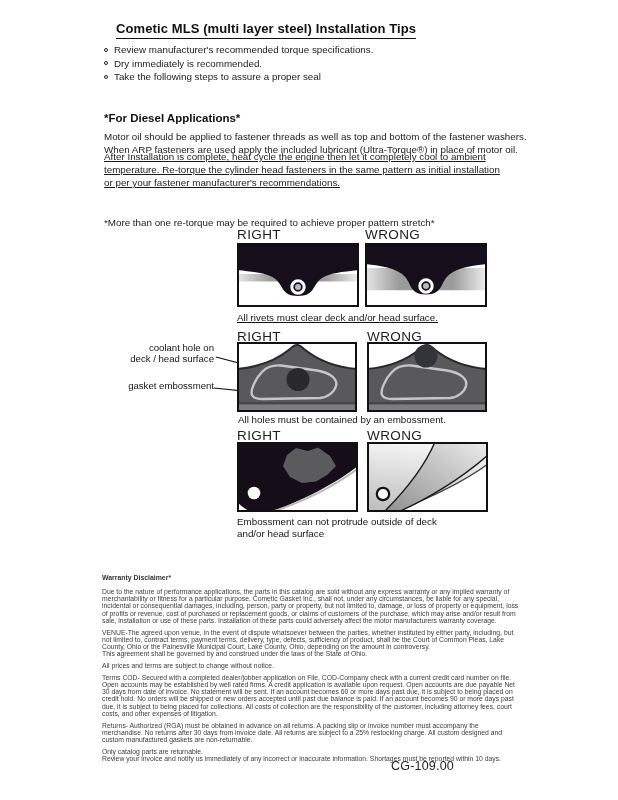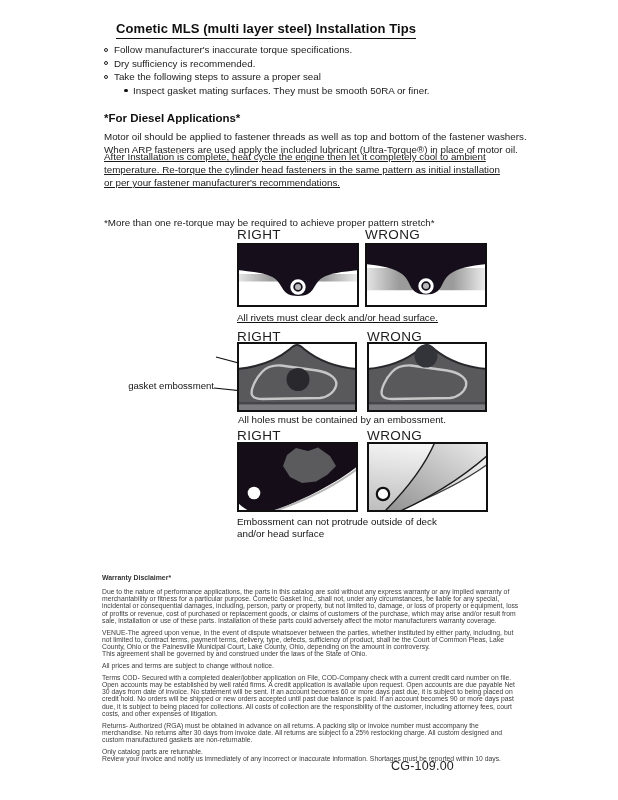--- a/index.html
+++ b/index.html
@@ -61,24 +61,23 @@
   .doc-code { position:absolute; left:391px; top:759px; font-size:12.5px; color:#242424; letter-spacing:0.2px;text-align:right; }
 </style>
 </head>
 <body>
 
 <div class="page">
 
   <div class="title">Cometic MLS (multi layer steel) Installation Tips</div>
 
   <div class="tips">
-    <div class="tip">Follow manufacturer's inaccurate torque specifications.</div>
-    <div class="tip">Dry sufficiency is recommended.</div>
+    <div class="tip">Review manufacturer's recommended torque specifications.</div>
+    <div class="tip">Dry immediately is recommended.</div>
     <div class="tip">Take the following steps to assure a proper seal</div>
-    <div class="subtip">Inspect gasket mating surfaces.  They must be smooth 50RA or finer.</div>
   </div>
 
   <div class="diesel-heading">*For Diesel Applications*</div>
   <div class="para" id="para-1">Motor oil should be applied to fastener threads as well as top and bottom of the fastener washers.
 When ARP fasteners are used apply the included lubricant (Ultra-Torque®) in place of motor oil.</div>
   <div class="para" id="para-2">After Installation is complete, heat cycle the engine then let it completely cool to ambient
 temperature. Re-torque the cylinder head fasteners in the same pattern as initial installation
 or per your fastener manufacturer's recommendations.</div>
   <div class="para" id="para-3">*More than one re-torque may be required to achieve proper pattern stretch*</div>
 
@@ -111,20 +110,22 @@
     <circle cx="61" cy="43" r="6.2" fill="none" stroke="#ffffff" stroke-width="3"></circle>
     <circle cx="61" cy="43" r="3" fill="#b9b9b9"></circle>
     <rect x="1" y="1" width="120" height="62" fill="none" stroke="#101010" stroke-width="2"></rect>
   </svg>
 
   <div class="caption" id="caption-1">All rivets must clear deck and/or head surface.</div>
 
   <div class="rw-label" id="r2-right-label">RIGHT</div>
   <div class="rw-label" id="r2-wrong-label">WRONG</div>
 
+  <div class="callout" id="callout-coolant">coolant hole on
+deck / head surface</div>
   <div class="callout" id="callout-embossment">gasket embossment</div>
   <svg id="leader-lines" width="200" height="60" viewBox="0 0 200 60">
     <line x1="106" y1="17" x2="189" y2="39" stroke="#111111" stroke-width="1.2"></line>
     <line x1="104" y1="48" x2="153" y2="53" stroke="#111111" stroke-width="1.2"></line>
   </svg>
 
   <svg class="panel" id="r2-right-panel" width="120" height="70" viewBox="0 0 120 70">
     <rect width="120" height="70" fill="#ffffff"></rect>
     <path d="M0,27 C24,25 42,16 53,7 C56,4 58,3 60,3 C62,3 64,4 67,7 C78,16 96,25 120,27 L120,70 L0,70 Z" fill="#59595c"></path>
     <path d="M0,27 C24,25 42,16 53,7 C56,4 58,3 60,3 C62,3 64,4 67,7 C78,16 96,25 120,27" fill="none" stroke="#28282c" stroke-width="2"></path>

